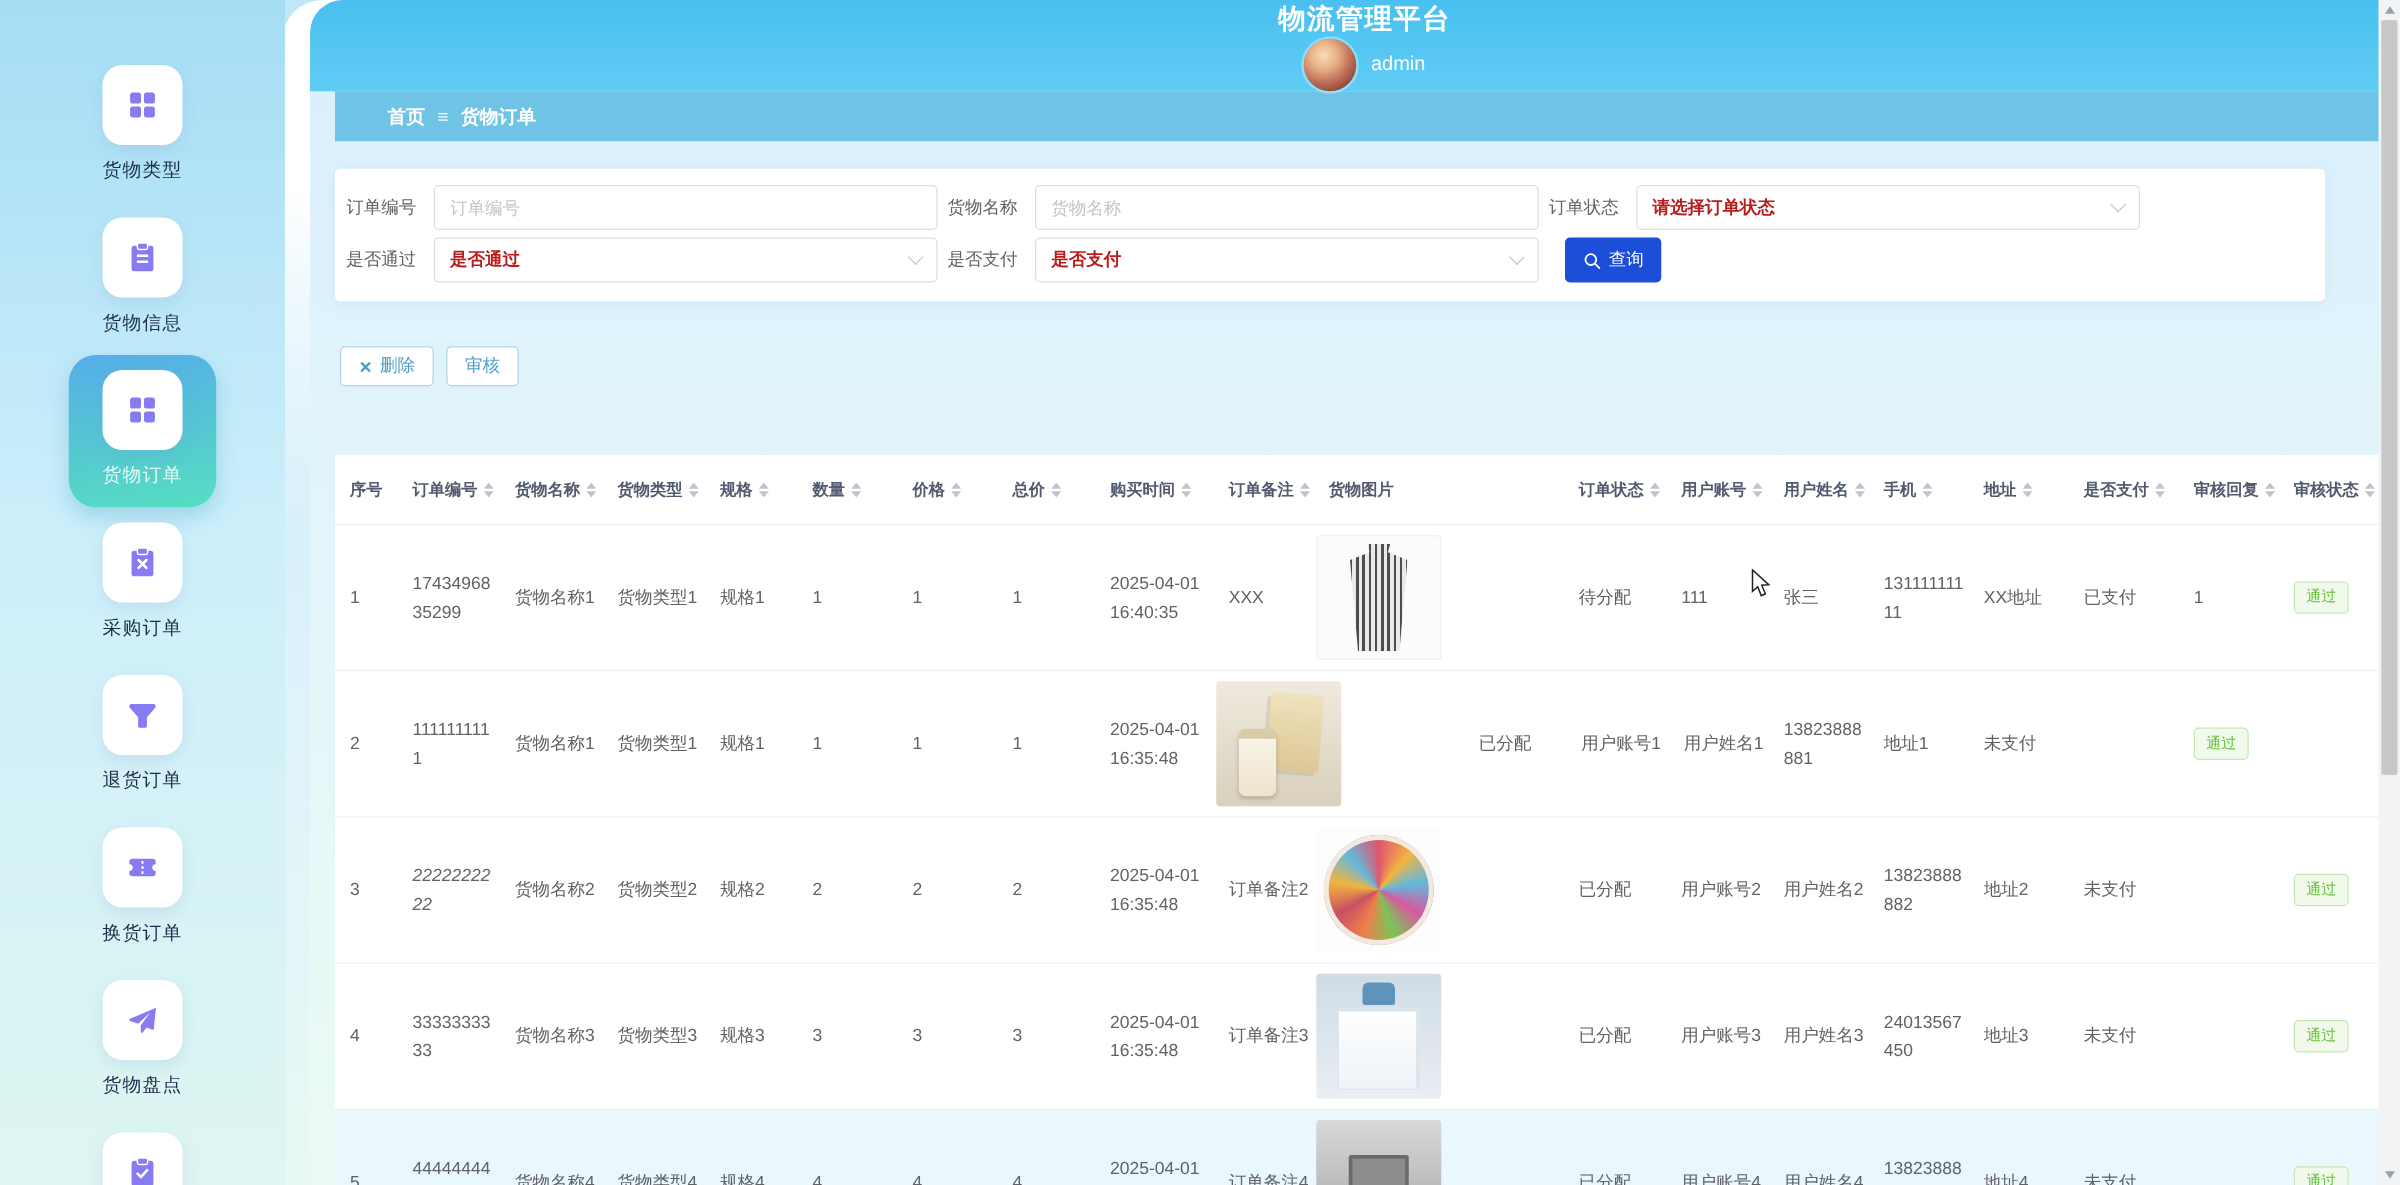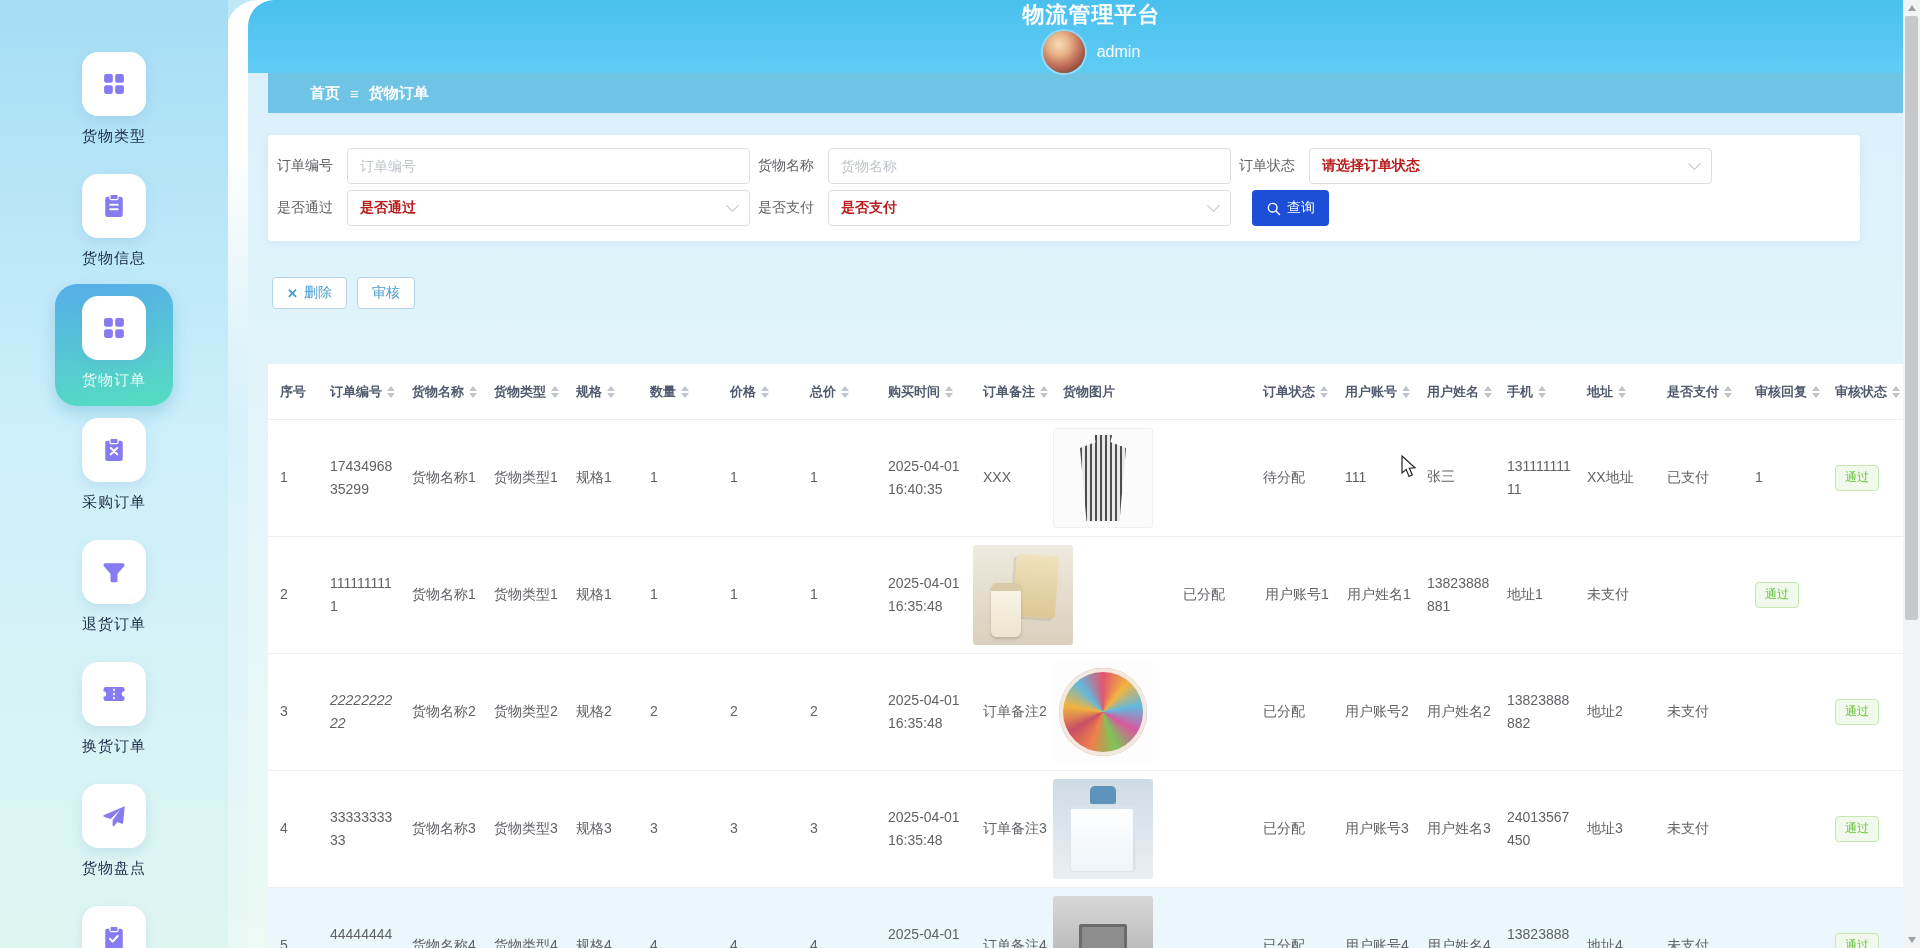--- a/index.html
+++ b/index.html
@@ -453,21 +453,21 @@
             </div>
             <div class="td col-image" style="width: 200px;">
               <div class="p-img img-striped-dress"></div>
             </div>
             <div class="td col-status" style="width: 82px;">
               <span>待分配</span>
             </div>
             <div class="td col-account" style="width: 82px; align-items: center;">
               <span>111</span>
             </div>
-            <div class="td col-username" style="width: 80px; font-family: Liberation Mono, monospace;">
+            <div class="td col-username" style="width: 80px;">
               <span>张三</span>
             </div>
             <div class="td col-phone" style="width: 80px;">
               <span>13111111111</span>
             </div>
             <div class="td col-address" style="width: 80px;">
               <span>XX地址</span>
             </div>
             <div class="td col-paid" style="width: 88px;">
               <span>已支付</span>

